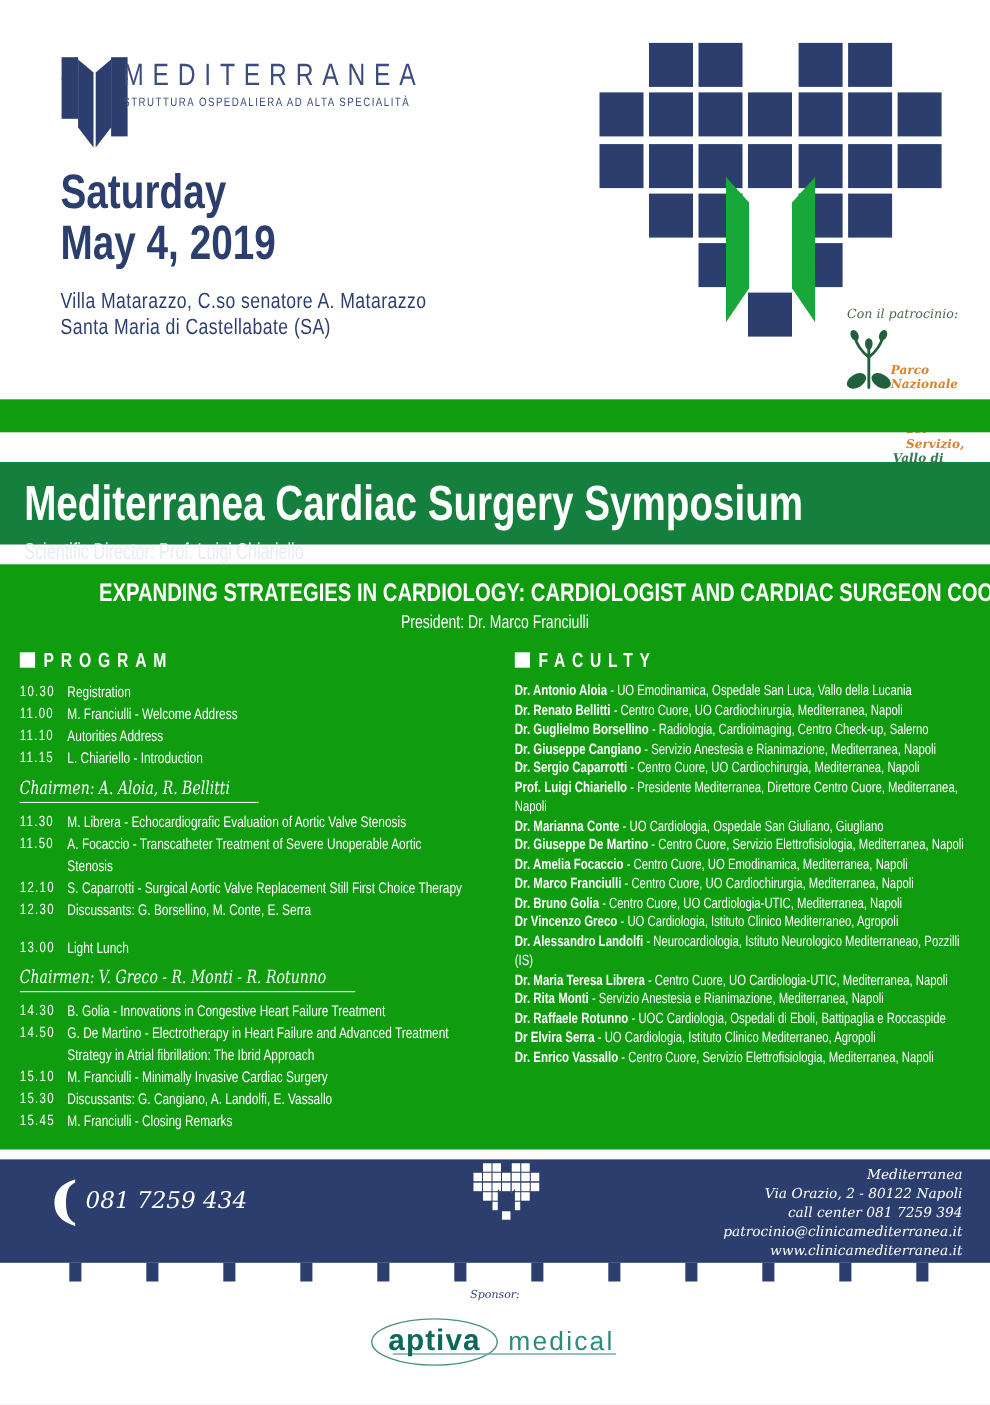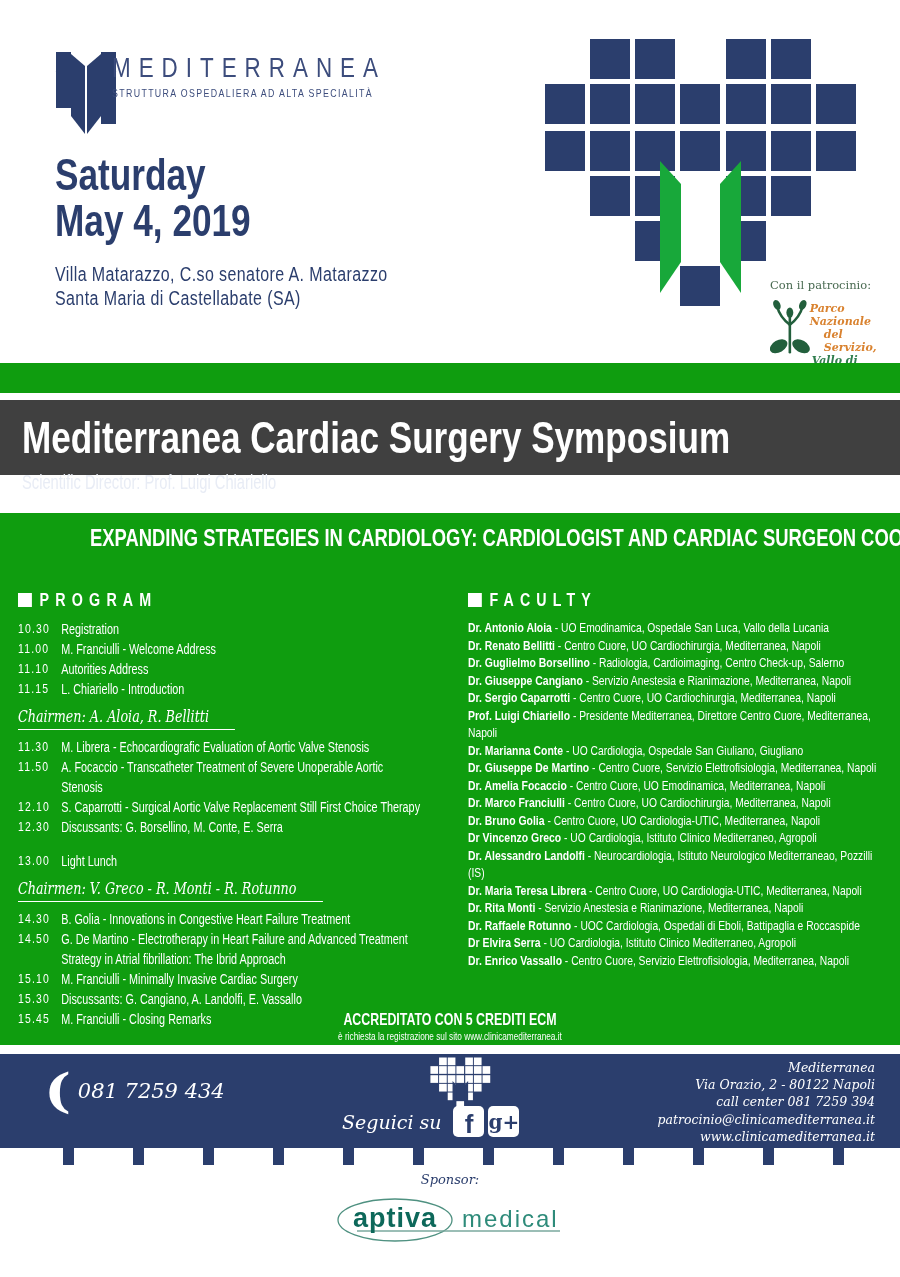--- a/index.html
+++ b/index.html
@@ -9,28 +9,28 @@
   .m-logo{position:absolute;left:46px;top:48px;}
   .brand-text{position:absolute;left:112px;top:52px;color:#3c4c7c;}
   .brand-name{font-size:28px;letter-spacing:10px;font-weight:400;transform:scaleX(.8);transform-origin:0 0;white-space:nowrap;}
   .brand-sub{font-size:11px;letter-spacing:1.7px;margin-top:3px;transform:scaleX(.8);transform-origin:0 0;white-space:nowrap;}
   .date-block{position:absolute;left:55px;top:152px;color:#2b3e6d;font-weight:bold;font-size:44px;
               line-height:46px;transform:scaleX(.8);transform-origin:0 0;white-space:nowrap;}
   .venue-block{position:absolute;left:55px;top:262px;color:#2b3e6d;font-size:20px;letter-spacing:.5px;
                line-height:24px;transform:scaleX(.8);transform-origin:0 0;white-space:nowrap;}
   .heart-logo{position:absolute;left:543px;top:26px;}
   .patronage{position:absolute;left:770px;top:278px;width:126px;}
-  .pat-label{font-family:"DejaVu Serif",serif;font-size:11.5px;color:#4a6b52;white-space:nowrap;}
+  .pat-label{font-family:"DejaVu Serif",serif;font-style:italic;font-size:11.5px;color:#4a6b52;white-space:nowrap;}
   .pat-body{display:flex;margin-top:2px;}
   .pat-lines{font-family:"DejaVu Serif",serif;font-style:italic;font-weight:bold;font-size:11px;line-height:13px;margin-top:8px;}
-  .pat-orange{color:#d9822f;}
+  .pat-orange{color:#d9822f;margin-top:28px;}
   .pat-green{color:#2f7d4d;}
   
   .bar-green{position:absolute;left:0;top:363px;width:900px;height:30px;background:#0f9d0f;}
-  .banner{position:absolute;left:0;top:400px;width:900px;height:75px;background:#404040;color:#fff;}
+  .banner{position:absolute;left:0;top:420px;width:900px;height:75px;background:#15803d;color:#fff;}
   .banner-title{position:relative;padding:12px 0 0 22px;height:52px;}
   .banner-title-main{display:inline-block;font-weight:bold;font-size:45px;transform:scaleX(.78);transform-origin:0 0;white-space:nowrap;}
   .banner-title-suffix{position:absolute;left:688px;top:16px;font-family:"DejaVu Serif",serif;font-style:italic;font-size:34px;font-weight:normal;white-space:nowrap;}
   .banner-sub{margin:6px 0 0 22px;font-size:21px;transform:scaleX(.7);transform-origin:0 0;white-space:nowrap;color:#e8ecf5;}
   
   .main-green{position:absolute;left:0;top:513px;width:900px;height:532px;background:#0f9d0f;color:#fff;}
   .strap{margin-top:12px;text-align:center;font-weight:bold;font-size:23px;transform:scaleX(.8);transform-origin:50% 0;white-space:nowrap;}
   .president{text-align:center;margin-top:4px;}
   .president span{display:inline-block;font-size:17px;transform:scaleX(.75);transform-origin:50% 0;white-space:nowrap;}
   .col{position:absolute;top:76px;}
@@ -62,21 +62,21 @@
   .sicon{display:inline-flex;align-items:flex-end;justify-content:center;width:31px;height:31px;background:#fff;
          color:#2b3e6d;border-radius:5px;font-weight:bold;margin-right:4px;overflow:hidden;}
   .sicon.fb{font-size:26px;line-height:26px;font-family:"Liberation Sans",sans-serif;}
   .sicon.gp{font-size:20px;line-height:24px;align-items:center;font-family:"DejaVu Serif",serif;}
   .addr{position:absolute;right:25px;top:5px;text-align:right;font-family:"DejaVu Serif",serif;
         font-style:italic;font-size:12.5px;line-height:17.2px;}
   .fringe{position:absolute;left:63px;top:1148px;display:flex;gap:59px;}
   .fringe span{width:11px;height:17px;background:#2b3e6d;}
   
   .sponsor-label{position:absolute;left:0;right:0;top:1172px;text-align:center;
-                 font-family:"DejaVu Serif",serif;font-style:italic;font-size:13px;color:#2b3e6d;}
+                 font-family:"DejaVu Serif",serif;font-style:italic;font-size:10px;color:#2b3e6d;}
   .aptiva{position:absolute;left:290px;top:1194px;}
 </style>
 </head>
 <body>
 
 <div class="poster">
 
   <svg class="m-logo" width="80" height="96" viewBox="0 0 80 96">
     <rect x="10" y="4" width="15" height="56" fill="#2b3e6d"></rect>
     <rect x="55" y="4" width="15" height="72" fill="#2b3e6d"></rect>
@@ -164,20 +164,21 @@
 
   <section class="banner">
     <div class="banner-title">
       <span class="banner-title-main">Mediterranea Cardiac Surgery Symposium</span>
     </div>
     <div class="banner-sub">Scientific Director: Prof. Luigi Chiariello</div>
   </section>
 
   <section class="main-green">
     <div class="strap">EXPANDING STRATEGIES IN CARDIOLOGY: CARDIOLOGIST AND CARDIAC SURGEON COOPERATION</div>
+    <div class="president"><span>President: Dr. Marco Franciulli</span></div>
 
     <div class="col program-col">
       <div class="sec-head">
         <span class="sq"></span>
         <span>PROGRAM</span>
       </div>
       <div id="program-list">
           <div class="prow">
             <span class="ptime">10.30</span>
             <span class="ptext">Registration</span>
@@ -261,24 +262,20 @@
           <div class="fentry"><b>Dr Vincenzo Greco</b><span> - UO Cardiologia, Istituto Clinico Mediterraneo, Agropoli</span></div>
           <div class="fentry"><b>Dr. Alessandro Landolfi</b><span> - Neurocardiologia, Istituto Neurologico Mediterraneao, Pozzilli (IS)</span></div>
           <div class="fentry"><b>Dr. Maria Teresa Librera</b><span> - Centro Cuore, UO Cardiologia-UTIC, Mediterranea, Napoli</span></div>
           <div class="fentry"><b>Dr. Rita Monti</b><span> - Servizio Anestesia e Rianimazione, Mediterranea, Napoli</span></div>
           <div class="fentry"><b>Dr. Raffaele Rotunno</b><span> - UOC Cardiologia, Ospedali di Eboli, Battipaglia e Roccaspide</span></div>
           <div class="fentry"><b>Dr Elvira Serra</b><span> - UO Cardiologia, Istituto Clinico Mediterraneo, Agropoli</span></div>
           <div class="fentry"><b>Dr. Enrico Vassallo</b><span> - Centro Cuore, Servizio Elettrofisiologia, Mediterranea, Napoli</span></div>
         </div>
     </div>
 
-    <div class="accr">
-      <div class="accr1">ACCREDITATO CON 5 CREDITI ECM</div>
-      <div class="accr2">è richiesta la registrazione sul sito www.clinicamediterranea.it</div>
-    </div>
   </section>
 
   <footer class="foot">
     <div class="phone">
       <span class="phone-icon">(</span>
       <span class="phone-num">081 7259 434</span>
     </div>
 
     <svg class="mini-heart" width="62" height="55" viewBox="0 0 322 286">
       <g fill="#ffffff">
@@ -307,25 +304,20 @@
         <rect x="92" y="195" width="40" height="40"></rect>
           <rect x="183" y="195" width="40" height="40"></rect>
         <rect x="137" y="240" width="40" height="40"></rect>
       </g>
       <g fill="#2b3e6d">
         <polygon points="117,135 138,158 138,236 117,267"></polygon>
         <polygon points="198,135 177,158 177,236 198,267"></polygon>
       </g>
     </svg>
 
-    <div class="follow">
-      <span class="follow-label">Seguici su</span>
-      <span class="sicon fb">f</span>
-      <span class="sicon gp">g+</span>
-    </div>
 
     <div class="addr">
       <div>Mediterranea</div>
       <div>Via Orazio, 2 - 80122 Napoli</div>
       <div>call center 081 7259 394</div>
       <div>patrocinio@clinicamediterranea.it</div>
       <div>www.clinicamediterranea.it</div>
     </div>
   </footer>
 

